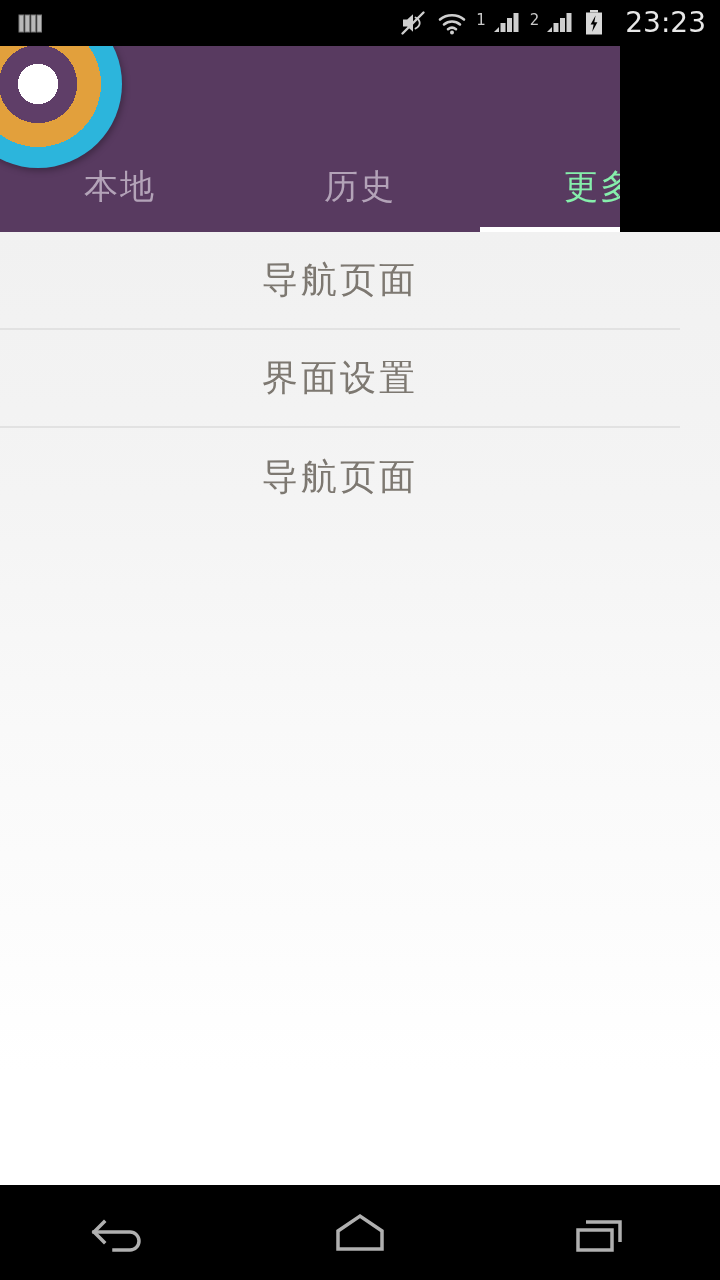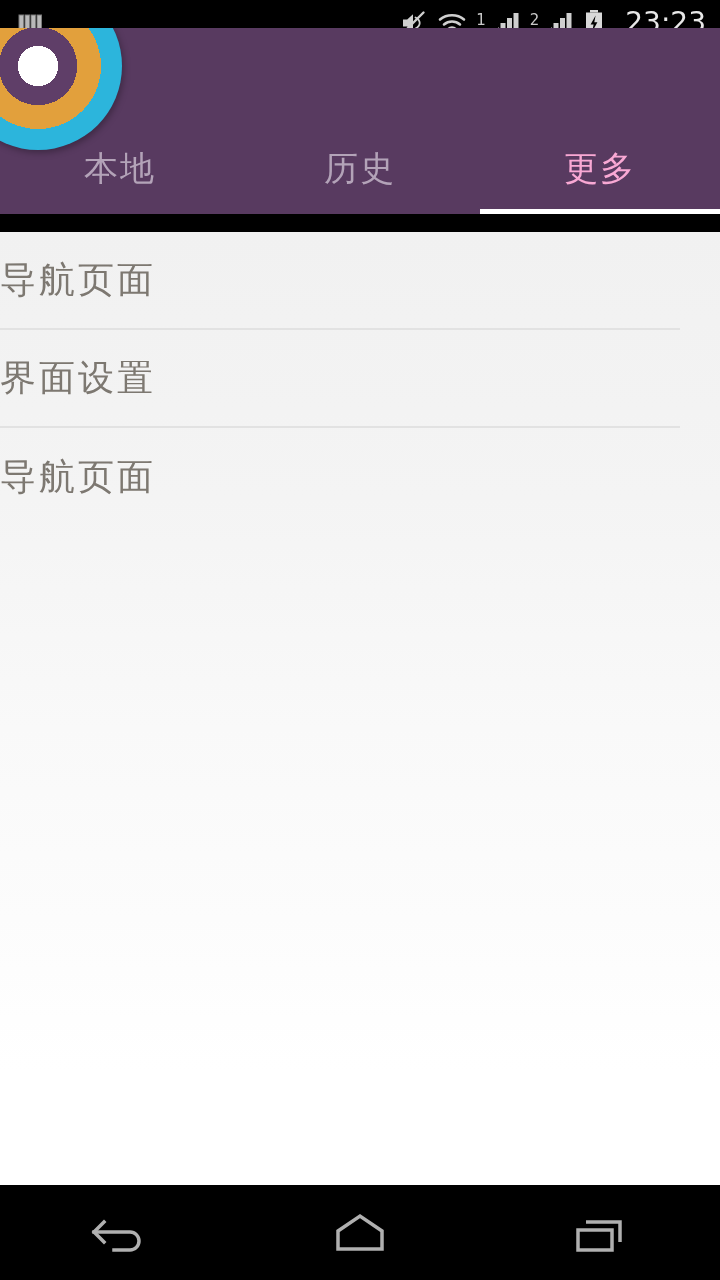--- a/index.html
+++ b/index.html
@@ -25,21 +25,21 @@
     position:relative; top:-3px; margin-right:-2px;
   }
   .sb-clock{
     color:#e8e8e8; font-size:28px; line-height:1; letter-spacing:0px;
     font-family:"DejaVu Sans","Liberation Sans",sans-serif;
     margin-left:12px;
   }
 
   
   .header{
-    position:absolute; left:0; top:28px; width:720px; height:186px;
+    position:absolute; left:0; top:46px; width:620px; height:186px;
     background:#583a60; overflow:hidden;
   }
   .brand-logo{
     position:absolute; left:-46px; top:-46px;
     width:168px; height:168px; border-radius:50%;
     background:
       radial-gradient(circle at 50% 50%,
         #ffffff 0 17%,
         #5f3e68 17% 33%,
         #e2a03c 33% 53%,
@@ -51,34 +51,34 @@
     position:absolute; left:0; bottom:0; width:720px; height:92px;
     display:flex;
   }
   .tab{
     flex:1 1 0; display:flex; align-items:center; justify-content:center;
     position:relative; height:92px;
   }
   .tab-label{
     font-size:34px; line-height:1; color:#b3a3b8; letter-spacing:2px;
   }
-  .tab.active .tab-label{ color:#f9a8d4; }
+  .tab.active .tab-label{ color:#86efac; }
   .tab.active .tab-underline{
     position:absolute; left:0; right:0; bottom:0; height:5px; background:#ffffff;
   }
 
   
   .content{
     position:absolute; left:0; top:232px; width:720px; height:953px;
     background:linear-gradient(to bottom,#f1f1f1 0%,#f4f4f4 28%,#f9f9f9 52%,#fcfcfc 72%,#ffffff 88%,#ffffff 100%);
   }
   .menu{ width:100%; }
   .menu-item{
     width:680px; height:98px;
-    display:flex; align-items:center; 
+    display:flex; align-items:center; justify-content:center;
     border-bottom:2px solid #e2e2e2;
   }
   .menu-item:last-child{ border-bottom:none; }
   .menu-label{
     font-size:36px; line-height:1; color:#7d7871; letter-spacing:3px;
   }
 
   
   .navbar{
     position:absolute; left:0; bottom:0; width:720px; height:95px;

